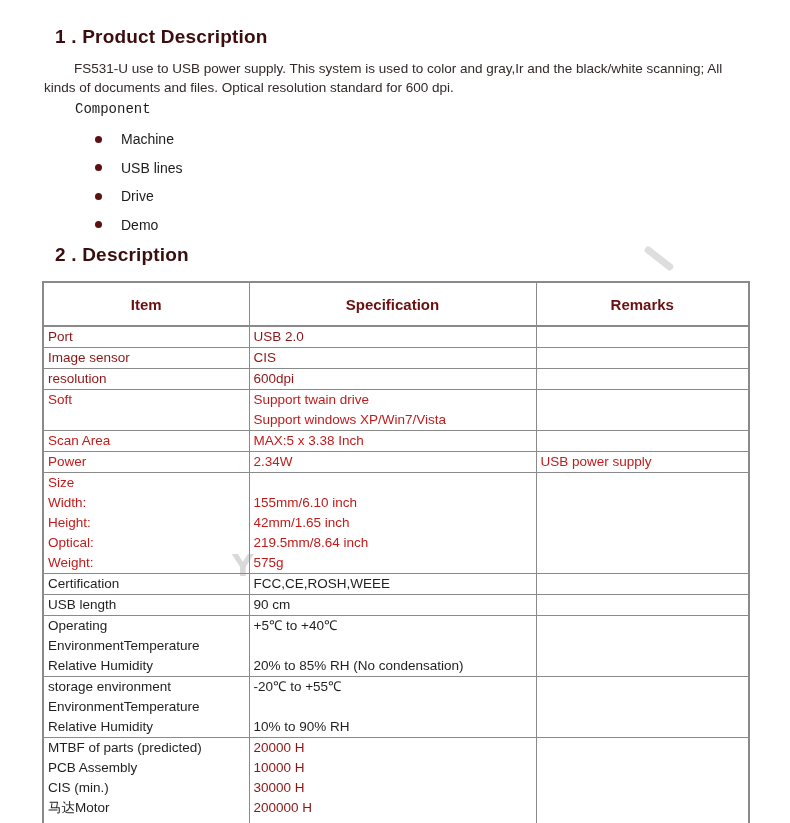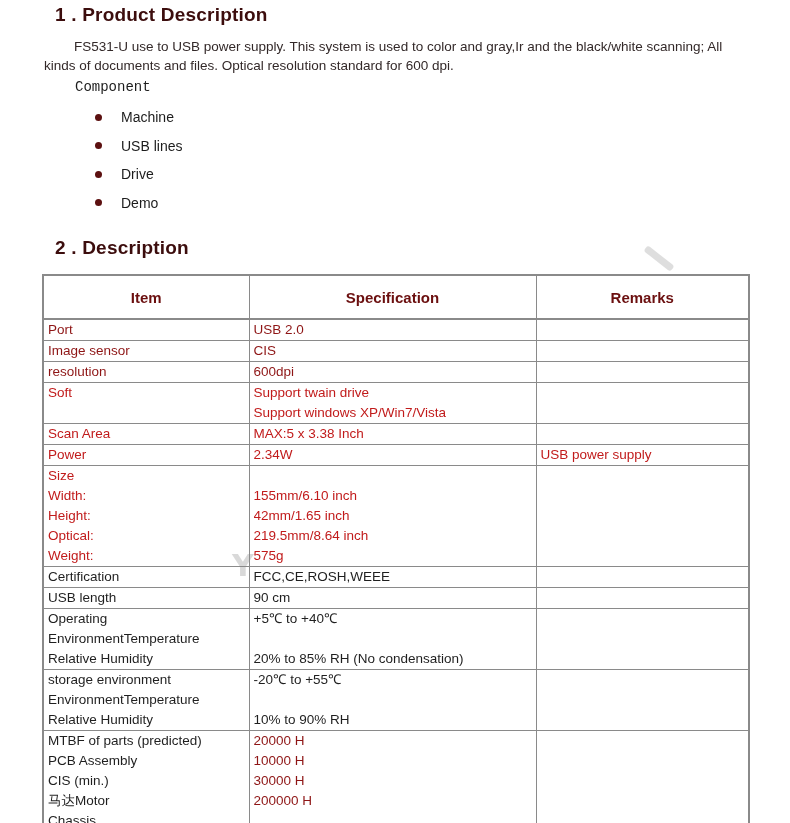--- a/index.html
+++ b/index.html
@@ -5,22 +5,22 @@
   * { margin:0; padding:0; box-sizing:border-box; }
   body { background:#ffffff; font-family:"Liberation Sans", sans-serif; }
   .page {
     position:relative; width:790px; height:823px; background:#ffffff;
     overflow:hidden;
   }
   .heading {
     margin-left:55px; font-size:19px; font-weight:bold; color:#3c0d0d;
     letter-spacing:0.2px;
   }
-  .h1 { padding-top:4px; }
-  .h2 { margin-top:20px; }
+  .h1 { padding-top:26px; }
+  .h2 { margin-top:5px; }
   .para {
     margin:11px 42px 0 44px; width:706px;
     font-size:13.5px; line-height:19px; color:#332929;
     text-indent:30px;
   }
   .component { margin:4px 0 0 75px; font-size:14px; color:#1c1c1c;font-family:Liberation Mono, monospace; }
   .blist { margin:8px 0 0 95px; list-style:none; }
   .blist li { height:28.5px; display:flex; align-items:center; }
   .dot {
     width:7px; height:7px; border-radius:50%; background:#5c1010;

